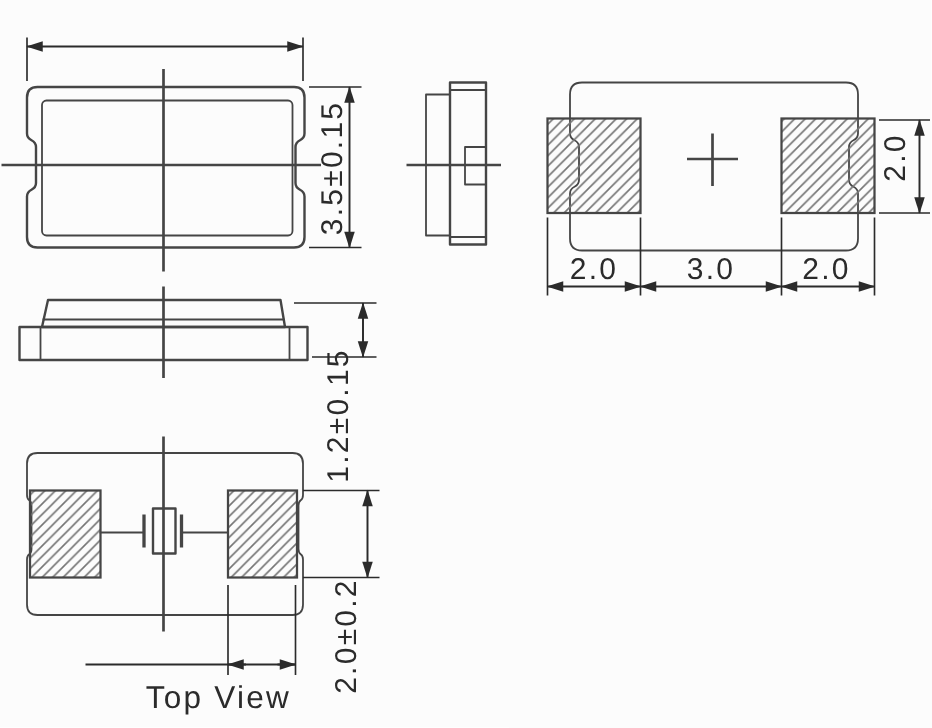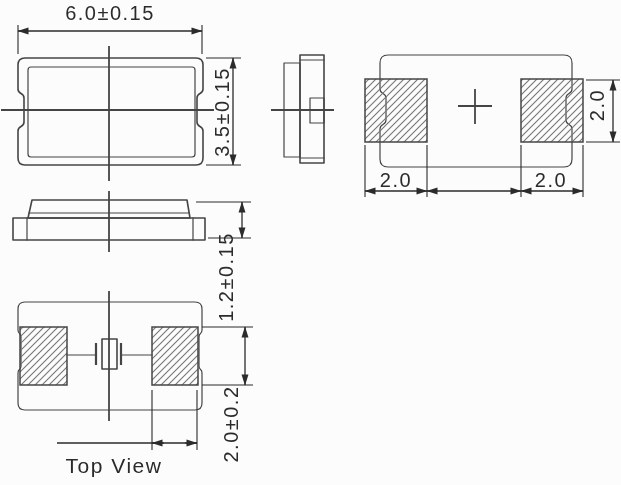--- a/index.html
+++ b/index.html
@@ -16,21 +16,21 @@
   .thin{stroke-width:1.2;}
   .cl{stroke:var(--line);stroke-width:1.8;fill:none;stroke-linecap:butt;}
   .ext{stroke:var(--dim);stroke-width:1.1;fill:none;}
   .dimln{stroke:var(--dim);stroke-width:1.3;fill:none;}
   .pad{fill:url(#hatch);stroke:var(--line);stroke-width:1.5;}
   .lbl{
     position:absolute;height:22px;line-height:22px;text-align:center;
     font-size:20px;letter-spacing:1.5px;color:var(--text);white-space:nowrap;
   }
   .rot{transform:rotate(-90deg);}
-  .caption{font-size:21px;letter-spacing:1.5px;}
+  .caption{font-size:21px;letter-spacing:1.5px;text-align:right;}
 </style>
 </head>
 <body>
 
 <div id="stage">
 
   <svg width="621" height="485" viewBox="0 0 621 485">
     <defs>
       <marker id="arr" markerUnits="userSpaceOnUse" markerWidth="13" markerHeight="9" refX="12" refY="4.5" orient="auto-start-reverse">
         <path d="M12.5,4.5 L1.5,1 L1.5,8 Z" fill="var(--dim)"></path>
@@ -111,28 +111,28 @@
         <path class="ext" d="M 152,390 V 450 M 197,390 V 450"></path>
         <path class="dimln" d="M 57,443 H 197"></path>
         <line class="dimln" x1="164" y1="443" x2="152" y2="443" marker-end="url(#arr)"></line>
         <line class="dimln" x1="185" y1="443" x2="197" y2="443" marker-end="url(#arr)"></line>
         <path class="ext" d="M 202,327 H 253 M 202,385 H 253"></path>
         <line class="dimln" x1="245" y1="327" x2="245" y2="385" marker-start="url(#arr)" marker-end="url(#arr)"></line>
       </g>
     </g>
   </svg>
 
-  <div class="lbl" style="left:40px;top:2px;width:140px;">6.0±0.15</div>
 
   <div class="lbl rot" style="left:152px;top:101px;width:140px;">3.5±0.15</div>
 
   <div class="lbl rot" style="left:156px;top:266px;width:140px;">1.2±0.15</div>
 
   <div class="lbl" style="left:366px;top:169px;width:60px;">2.0</div>
 
+  <div class="lbl" style="left:444px;top:169px;width:60px;">3.0</div>
 
   <div class="lbl" style="left:521px;top:169px;width:60px;">2.0</div>
 
   <div class="lbl rot" style="left:567px;top:94px;width:60px;">2.0</div>
 
 
   <div class="lbl rot" style="left:171px;top:413px;width:120px;">2.0±0.2</div>
 
   <div class="lbl caption" style="left:34px;top:455px;width:160px;">Top View</div>
 

